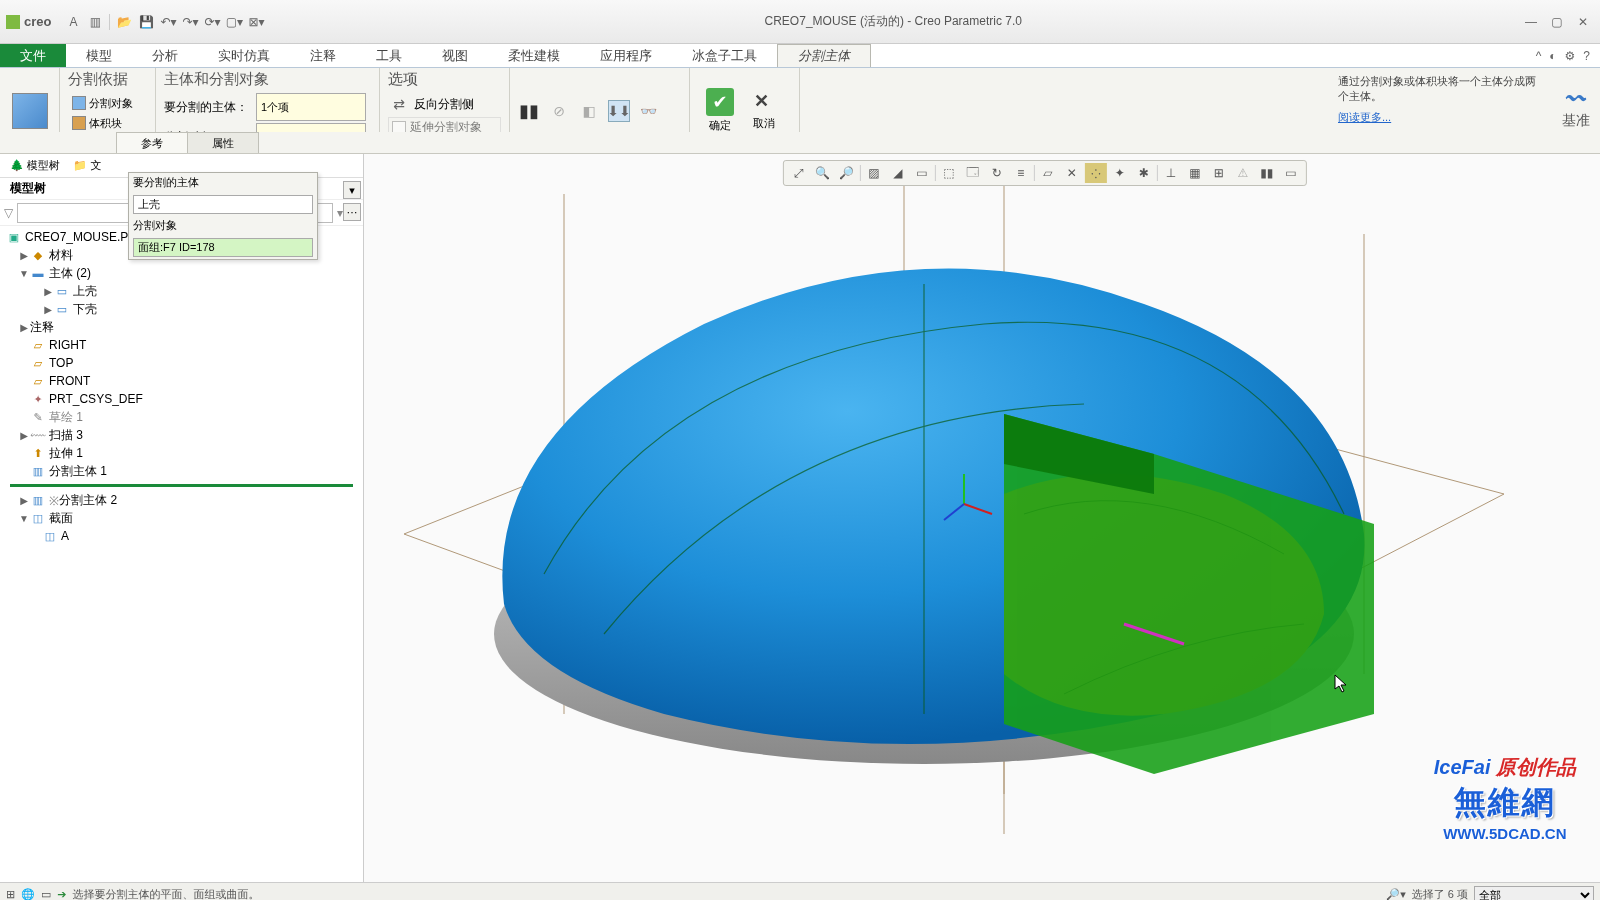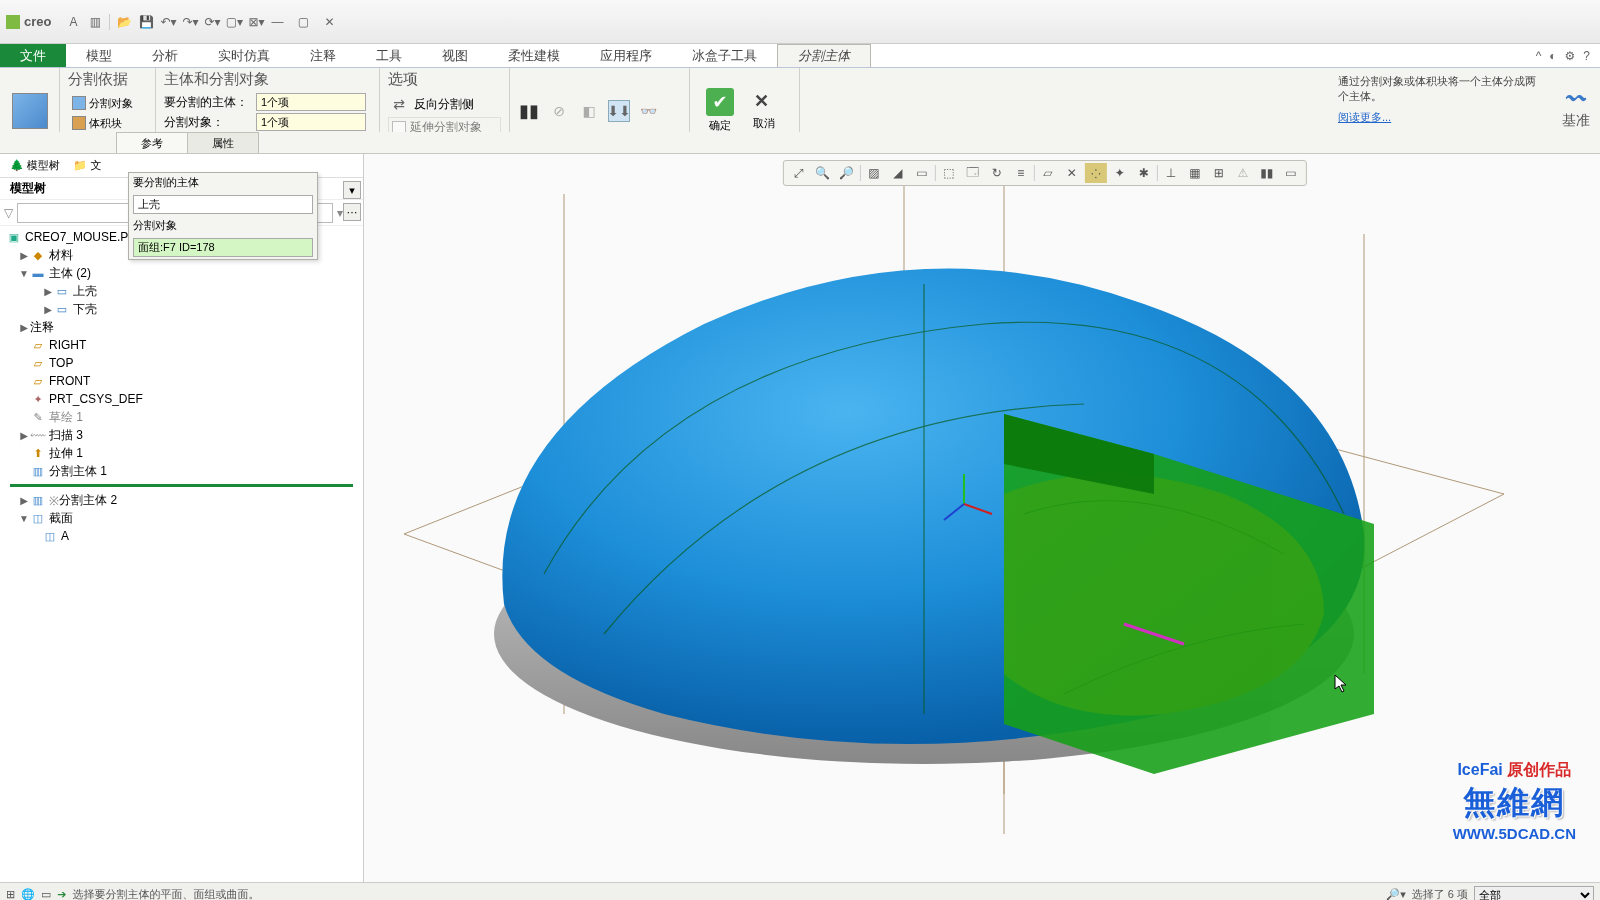--- a/index.html
+++ b/index.html
@@ -21,21 +21,21 @@
 .filetab { background: #1a8a3a; color: #fff; padding: 0 20px; display: flex; align-items: center; font-size: 13px; }
 .menutab { padding: 0 20px; display: flex; align-items: center; color: #444; cursor: pointer; font-size: 13px; }
 .menutab.active { background: #f4f4f0; border: 1px solid #b8b8b0; border-bottom: none; font-style: italic; }
 .menubar-right { margin-left: auto; display: flex; align-items: center; gap: 8px; padding-right: 10px; color: #666; }
 
 
 .ribbon { height: 86px; background: #f4f4f0; border-bottom: 1px solid #c8c8c0; display: flex; align-items: stretch; }
 .rib-group { border-right: 1px solid #d0d0c8; padding: 2px 8px; position: relative; display: flex; flex-direction: column; }
 .rib-title { font-size: 15px; color: #555; margin-bottom: 4px; }
 .rib-row { display: flex; align-items: center; gap: 4px; margin-bottom: 2px; }
-.rib-input { height: 18px; border: 1px solid #aaa; background: #fffde0; font-size: 11px; padding: 0 4px; }
+.rib-input { height: 28px; border: 1px solid #aaa; background: #fffde0; font-size: 11px; padding: 0 4px; }
 .rib-btn { height: 20px; display: flex; align-items: center; gap: 3px; padding: 0 4px; cursor: pointer; font-size: 11px; }
 .rib-check { width: 14px; height: 14px; border: 1px solid #888; background: #fff; display: inline-flex; align-items: center; justify-content: center; font-size: 10px; }
 .bigbtn { width: 44px; height: 70px; display: flex; flex-direction: column; align-items: center; justify-content: center; cursor: pointer; border-radius: 3px; }
 .ok-icon { width: 28px; height: 28px; background: #4caf50; color: #fff; display: flex; align-items: center; justify-content: center; font-size: 18px; border-radius: 3px; }
 .cancel-icon { width: 20px; height: 20px; color: #444; font-size: 18px; font-weight: bold; }
 .info-box { width: 220px; padding: 6px; font-size: 11px; color: #444; }
 .info-link { color: #2266cc; text-decoration: underline; cursor: pointer; margin-top: 6px; display: inline-block; }
 .toolicon { width: 22px; height: 22px; display: flex; align-items: center; justify-content: center; color: #666; cursor: pointer; font-size: 14px; }
 
 
@@ -73,21 +73,21 @@
 .vt-sep { width: 1px; height: 16px; background: #ccc; }
 
 
 .statusbar { height: 24px; background: #f0f0ec; border-top: 1px solid #ccc; display: flex; align-items: center; padding: 0 6px; font-size: 11px; color: #555; }
 .status-left { display: flex; align-items: center; gap: 6px; }
 .status-right { margin-left: auto; display: flex; align-items: center; gap: 6px; }
 .status-select { height: 18px; border: 1px solid #aaa; font-size: 11px; width: 120px; }
 
 
 .watermark { position: absolute; right: 24px; bottom: 40px; text-align: center; font-weight: bold; pointer-events: none; z-index: 6; }
-.wm1 { color: #1a5fd8; font-size: 16px; }
+.wm1 { color: #1a5fd8; font-size: 20px; font-style: italic; }
 .wm1 .red { color: #d82828; }
 .wm2 { color: #1a5fd8; font-size: 32px; text-shadow: 1px 1px 0 #fff, -1px -1px 0 #fff, 2px 2px 2px rgba(0,0,0,0.3); letter-spacing: 2px; }
 .wm3 { color: #1a5fd8; font-size: 15px; font-weight: bold; text-shadow: 1px 1px 0 #fff; }
 
 .cursor-arrow { position: absolute; left: 970px; top: 520px; z-index: 7; font-size: 16px; color: #000; pointer-events:none; }
 
 svg.scene { position: absolute; inset: 0; width: 100%; height: 100%; }
 </style>
 </head>
 <body>
@@ -100,20 +100,21 @@
     <div class="qat-btn">▥</div>
     <div class="qat-sep"></div>
     <div class="qat-btn">📂</div>
     <div class="qat-btn">💾</div>
     <div class="qat-btn">↶▾</div>
     <div class="qat-btn">↷▾</div>
     <div class="qat-btn">⟳▾</div>
     <div class="qat-btn">▢▾</div>
     <div class="qat-btn">⊠▾</div>
   </div>
+  <div class="title-center">CREO7_MOUSE (活动的) - Creo Parametric 7.0</div>
   <div class="win-controls">
     <div class="win-btn">—</div>
     <div class="win-btn">▢</div>
     <div class="win-btn">✕</div>
   </div>
 </div>
 
 <div class="menubar">
   <div class="filetab">文件</div>
   <div class="menutab">模型</div>

